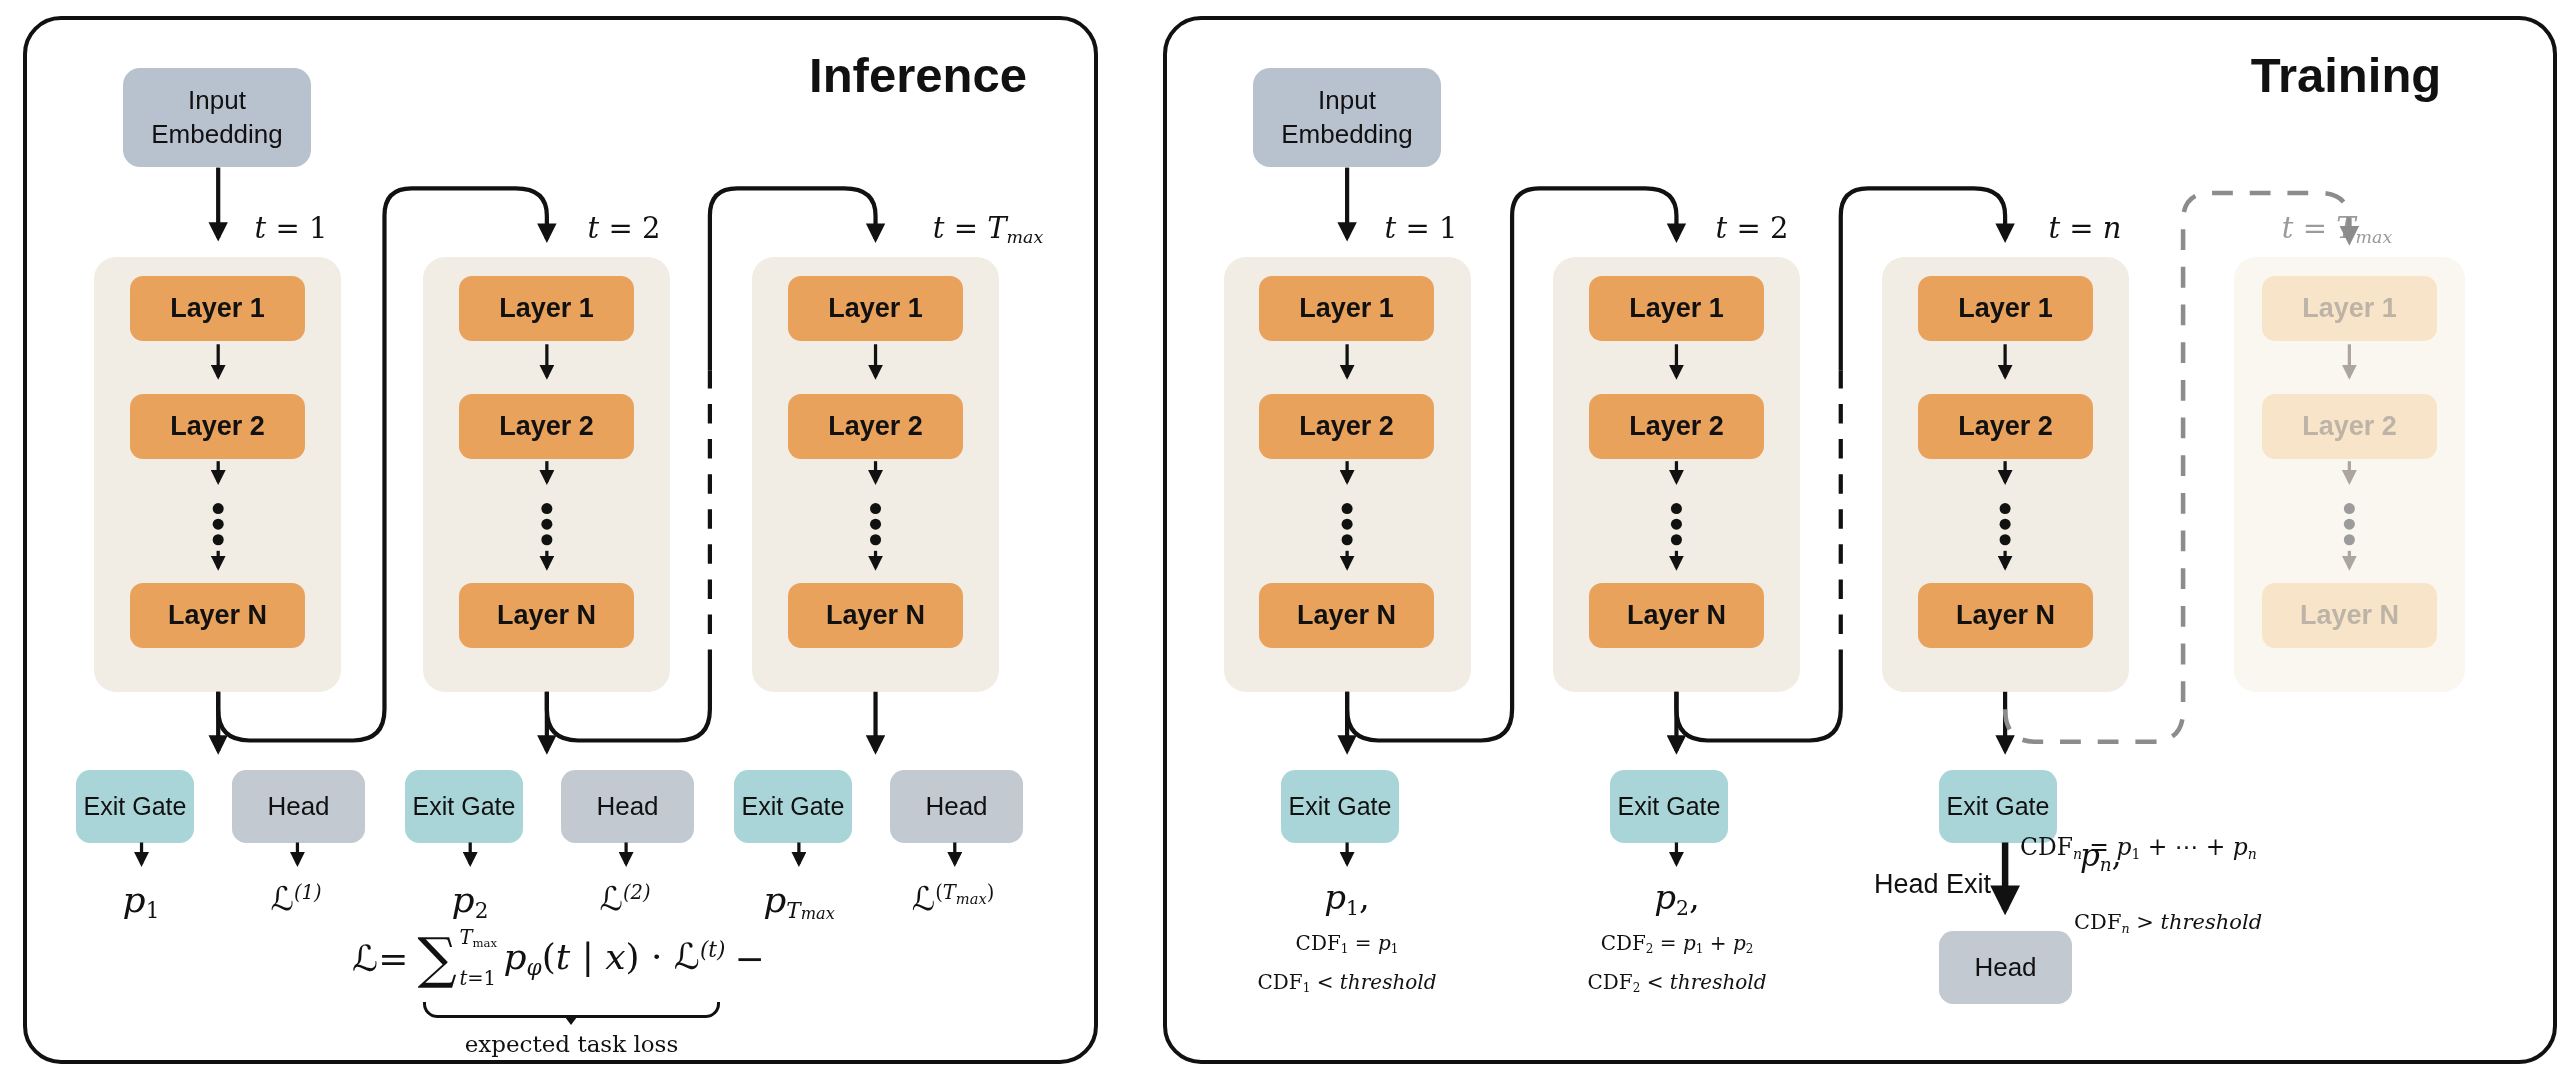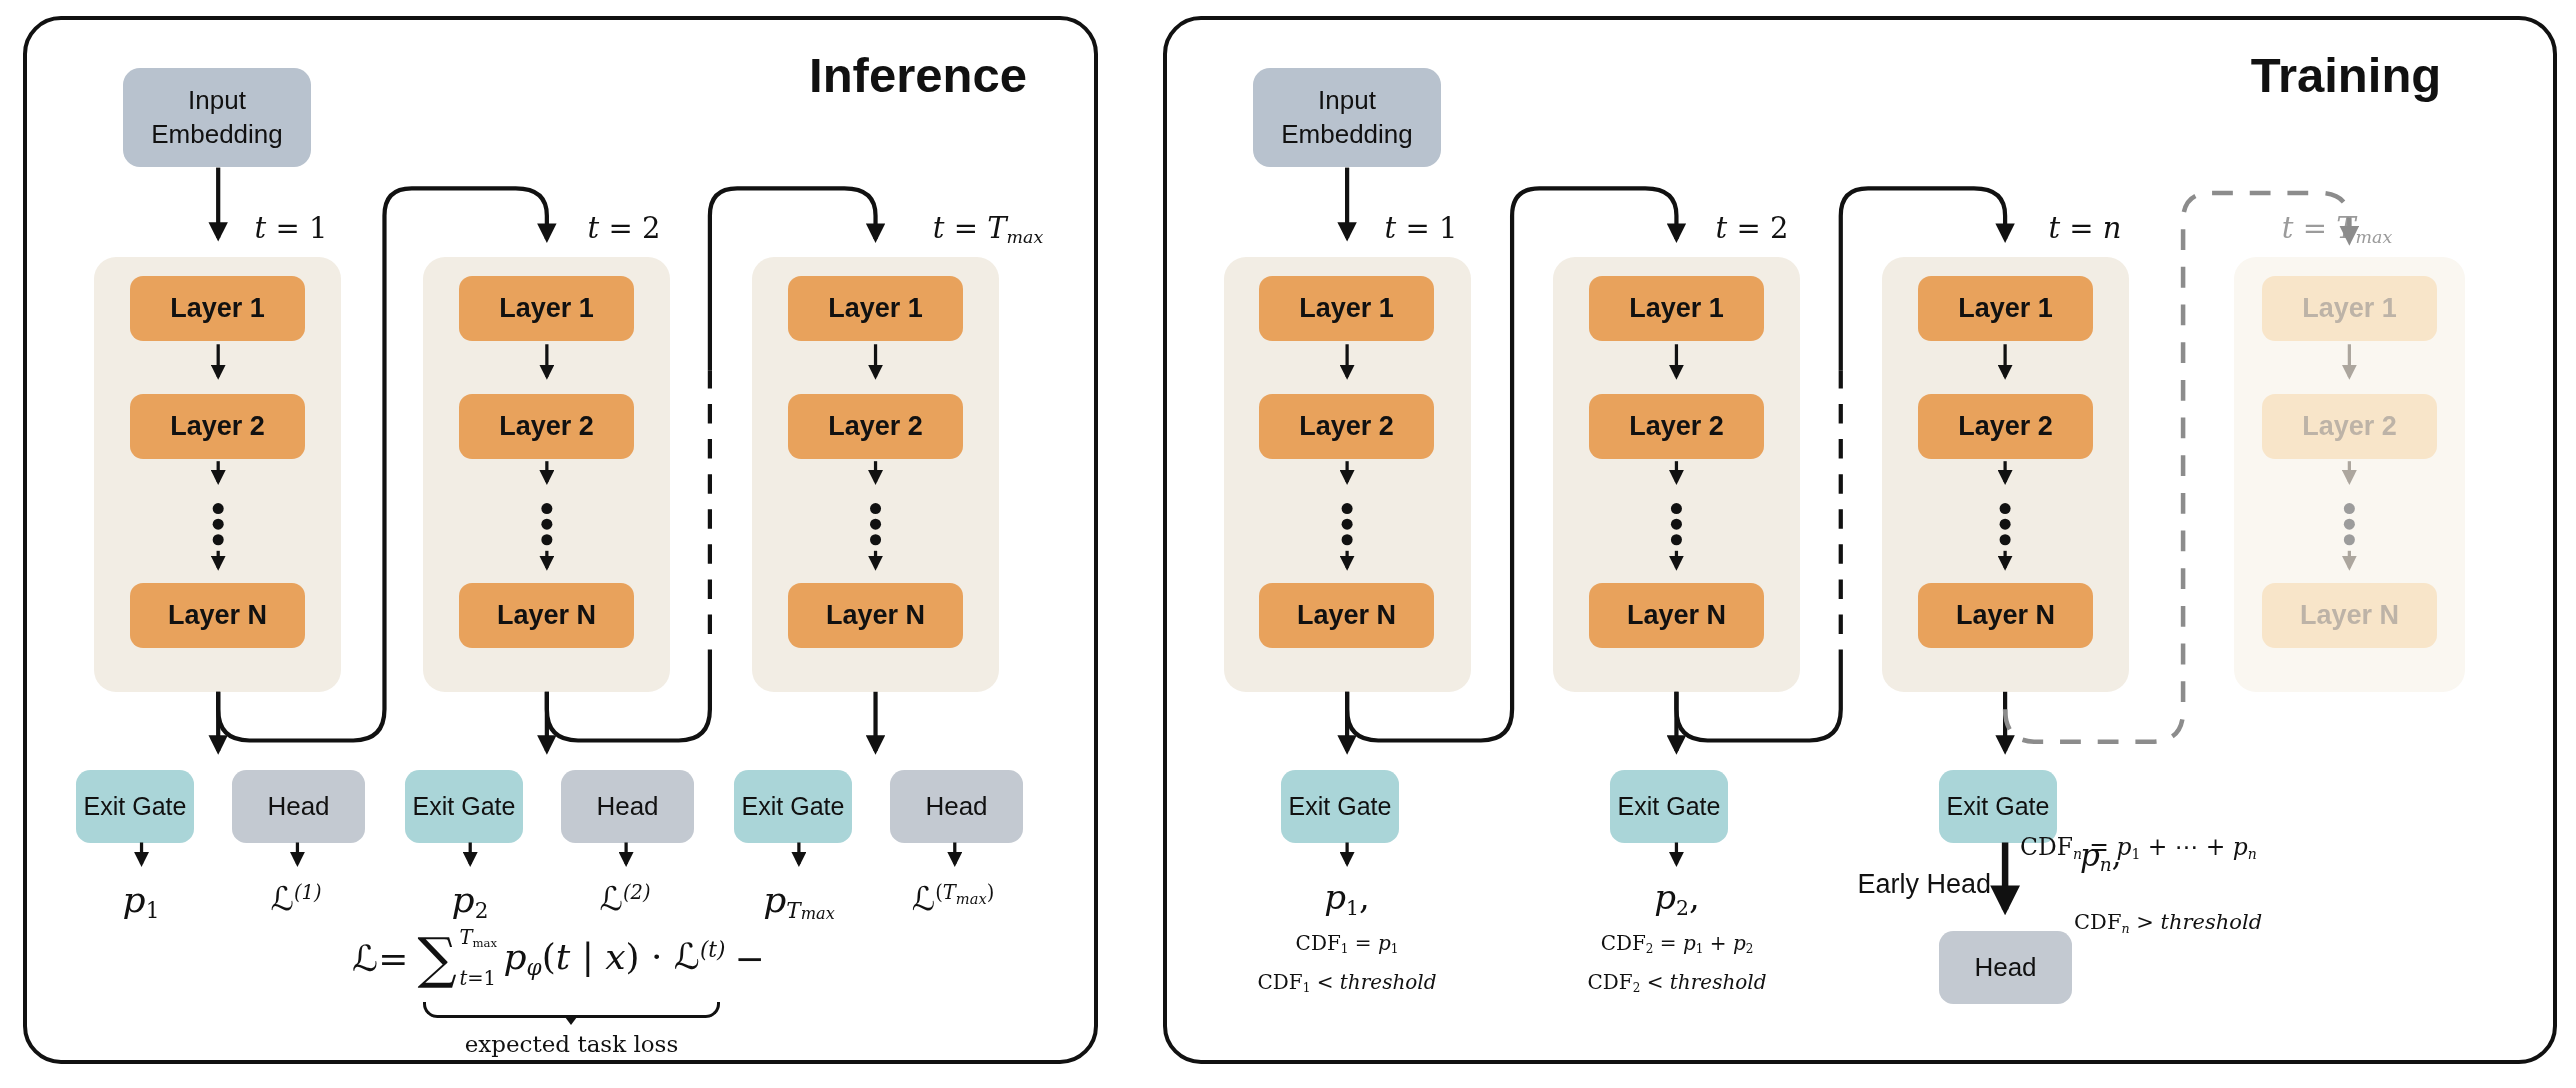--- a/index.html
+++ b/index.html
@@ -153,21 +153,21 @@
   <div class="bx gate" style="left:1939px;top:770px;">Exit Gate</div>
   <div class="bx head" style="left:1939px;top:931px;">Head</div>
 
   <div class="pline math" style="left:1347px;top:877px;"><span class="it">p</span><span class="sub">1</span><span>,</span></div>
   <div class="cdf math" style="left:1347px;top:931px;"><span>CDF</span><span class="sub">1</span><span> = </span><span class="it">p</span><span class="sub">1</span></div>
   <div class="cdf math" style="left:1347px;top:970px;"><span>CDF</span><span class="sub">1</span><span> &lt; </span><span class="it">threshold</span></div>
   <div class="pline math" style="left:1677px;top:877px;"><span class="it">p</span><span class="sub">2</span><span>,</span></div>
   <div class="cdf math" style="left:1677px;top:931px;"><span>CDF</span><span class="sub">2</span><span> = </span><span class="it">p</span><span class="sub">1</span><span> + </span><span class="it">p</span><span class="sub">2</span></div>
   <div class="cdf math" style="left:1677px;top:970px;"><span>CDF</span><span class="sub">2</span><span> &lt; </span><span class="it">threshold</span></div>
 
-  <div class="ee" style="left:1838px;top:869px;width:153px;">Early Head</div>
+  <div class="ee" style="left:1838px;top:869px;width:153px;">Head Exit</div>
   <div class="pn math" style="left:2080px;top:837px;"><span class="it">p</span><span class="sub it">n</span><span>,</span></div>
   <div class="cdfn math" style="left:2020px;top:833px;"><span>CDF</span><span class="sub it">n</span><span> = </span><span class="it">p</span><span class="sub">1</span><span> + ⋯ + </span><span class="it">p</span><span class="sub it">n</span></div>
   <div class="cdfnt math" style="left:2034px;top:910px;"><span>CDF</span><span class="sub it">n</span><span> &gt; </span><span class="it">threshold</span></div>
 
   <svg id="wires" width="2576" height="1088" viewBox="0 0 3964 1675">
     <defs>
       <marker id="mA" viewBox="0 0 10 10" refX="8" refY="5" markerWidth="4.6" markerHeight="4.6" orient="auto-start-reverse">
         <path d="M0,0 L10,5 L0,10 Z" fill="#111111"></path>
       </marker>
       <marker id="mG" viewBox="0 0 10 10" refX="8" refY="5" markerWidth="4.4" markerHeight="4.4" orient="auto-start-reverse">

